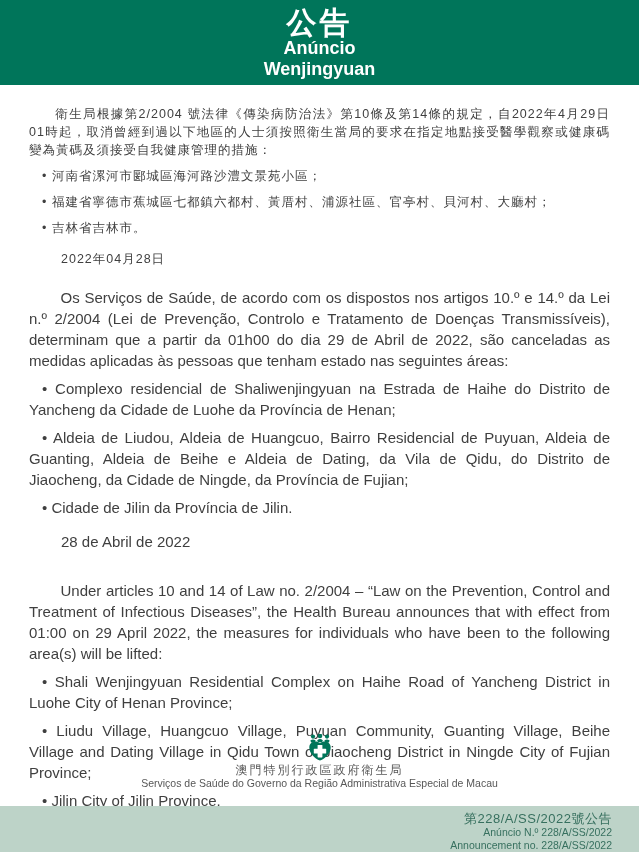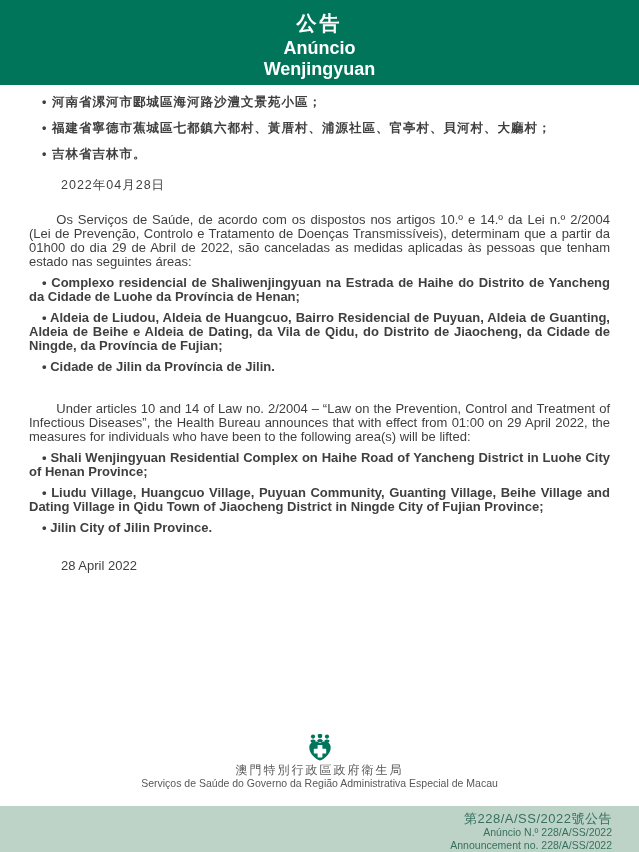--- a/index.html
+++ b/index.html
@@ -18,21 +18,21 @@
   
   .banner {
     width: 100%;
     height: 85px;
     background: #00755a;
     text-align: center;
     padding-top: 8px;
   }
   .banner .t-zh {
     color: #ffffff;
-    font-size: 20px;
+    font-size: 30px;
     font-weight: bold;
     letter-spacing: 3px;
     line-height: 30px;
   }
   .banner .t-pt, .banner .t-en {
     color: #ffffff;
     font-size: 18px;
     font-weight: bold;
     line-height: 21px;
   }
@@ -43,32 +43,31 @@
   .para {
     text-align: justify;
     text-indent: 2.1em;
   }
   .zh-text {
     font-size: 12.5px;
     line-height: 18px;
     letter-spacing: 1px;
   }
   .lat-text {
-    font-size: 13px;
-    line-height: 14px;
+    font-size: 15px;
+    line-height: 21px;
   }
   .zh-para  { margin-top: 20px; }
   .pt-para  { margin-top: 19px; }
   .en-para  { margin-top: 28px; }
 
   .bullet {
     text-align: justify;
     text-indent: 13px;
     margin-top: 7px;
-    font-weight: bold;
   }
   .zh-bullet { margin-top: 8px; }
   .date-line {
     text-indent: 0;
     margin-top: 13px;
     margin-left: 32px;
   }
   .en-date { margin-top: 24px; }
 
   
@@ -114,31 +113,33 @@
 
   <header class="banner">
     <div class="t-zh">公告</div>
     <div class="t-pt">Anúncio</div>
     <div class="t-en">Wenjingyuan</div>
   </header>
 
   <main class="content">
 
     <section>
+      <p class="para zh-text zh-para">衛生局根據第2/2004 號法律《傳染病防治法》第10條及第14條的規定，自2022年4月29日01時起，取消曾經到過以下地區的人士須按照衛生當局的要求在指定地點接受醫學觀察或健康碼變為黃碼及須接受自我健康管理的措施：</p>
       <p class="bullet zh-text zh-bullet"><span>•</span> <span>河南省漯河市郾城區海河路沙澧文景苑小區；</span></p>
       <p class="bullet zh-text zh-bullet"><span>•</span> <span>福建省寧德市蕉城區七都鎮六都村、黃厝村、浦源社區、官亭村、貝河村、大廳村；</span></p>
       <p class="bullet zh-text zh-bullet"><span>•</span> <span>吉林省吉林市。</span></p>
       <p class="zh-text date-line">2022年04月28日</p>
     </section>
 
     <section>
       <p class="para lat-text pt-para">Os Serviços de Saúde, de acordo com os dispostos nos artigos 10.º e 14.º da Lei n.º 2/2004 (Lei de Prevenção, Controlo e Tratamento de Doenças Transmissíveis), determinam que a partir da 01h00 do dia 29 de Abril de 2022, são canceladas as medidas aplicadas às pessoas que tenham estado nas seguintes áreas:</p>
       <p class="bullet lat-text"><span>•</span> <span>Complexo residencial de Shaliwenjingyuan na Estrada de Haihe do Distrito de Yancheng da Cidade de Luohe da Província de Henan;</span></p>
       <p class="bullet lat-text"><span>•</span> <span>Aldeia de Liudou, Aldeia de Huangcuo, Bairro Residencial de Puyuan, Aldeia de Guanting, Aldeia de Beihe e Aldeia de Dating, da Vila de Qidu, do Distrito de Jiaocheng, da Cidade de Ningde, da Província de Fujian;</span></p>
       <p class="bullet lat-text"><span>•</span> <span>Cidade de Jilin da Província de Jilin.</span></p>
+      <p class="lat-text date-line">28 de Abril de 2022</p>
     </section>
 
     <section>
       <p class="para lat-text en-para">Under articles 10 and 14 of Law no. 2/2004 – “Law on the Prevention, Control and Treatment of Infectious Diseases”, the Health Bureau announces that with effect from 01:00 on 29 April 2022, the measures for individuals who have been to the following area(s) will be lifted:</p>
       <p class="bullet lat-text"><span>•</span> <span>Shali Wenjingyuan Residential Complex on Haihe Road of Yancheng District in Luohe City of Henan Province;</span></p>
       <p class="bullet lat-text"><span>•</span> <span>Liudu Village, Huangcuo Village, Puyuan Community, Guanting Village, Beihe Village and Dating Village in Qidu Town of Jiaocheng District in Ningde City of Fujian Province;</span></p>
       <p class="bullet lat-text"><span>•</span> <span>Jilin City of Jilin Province.</span></p>
       <p class="lat-text date-line en-date">28 April 2022</p>
     </section>
 

